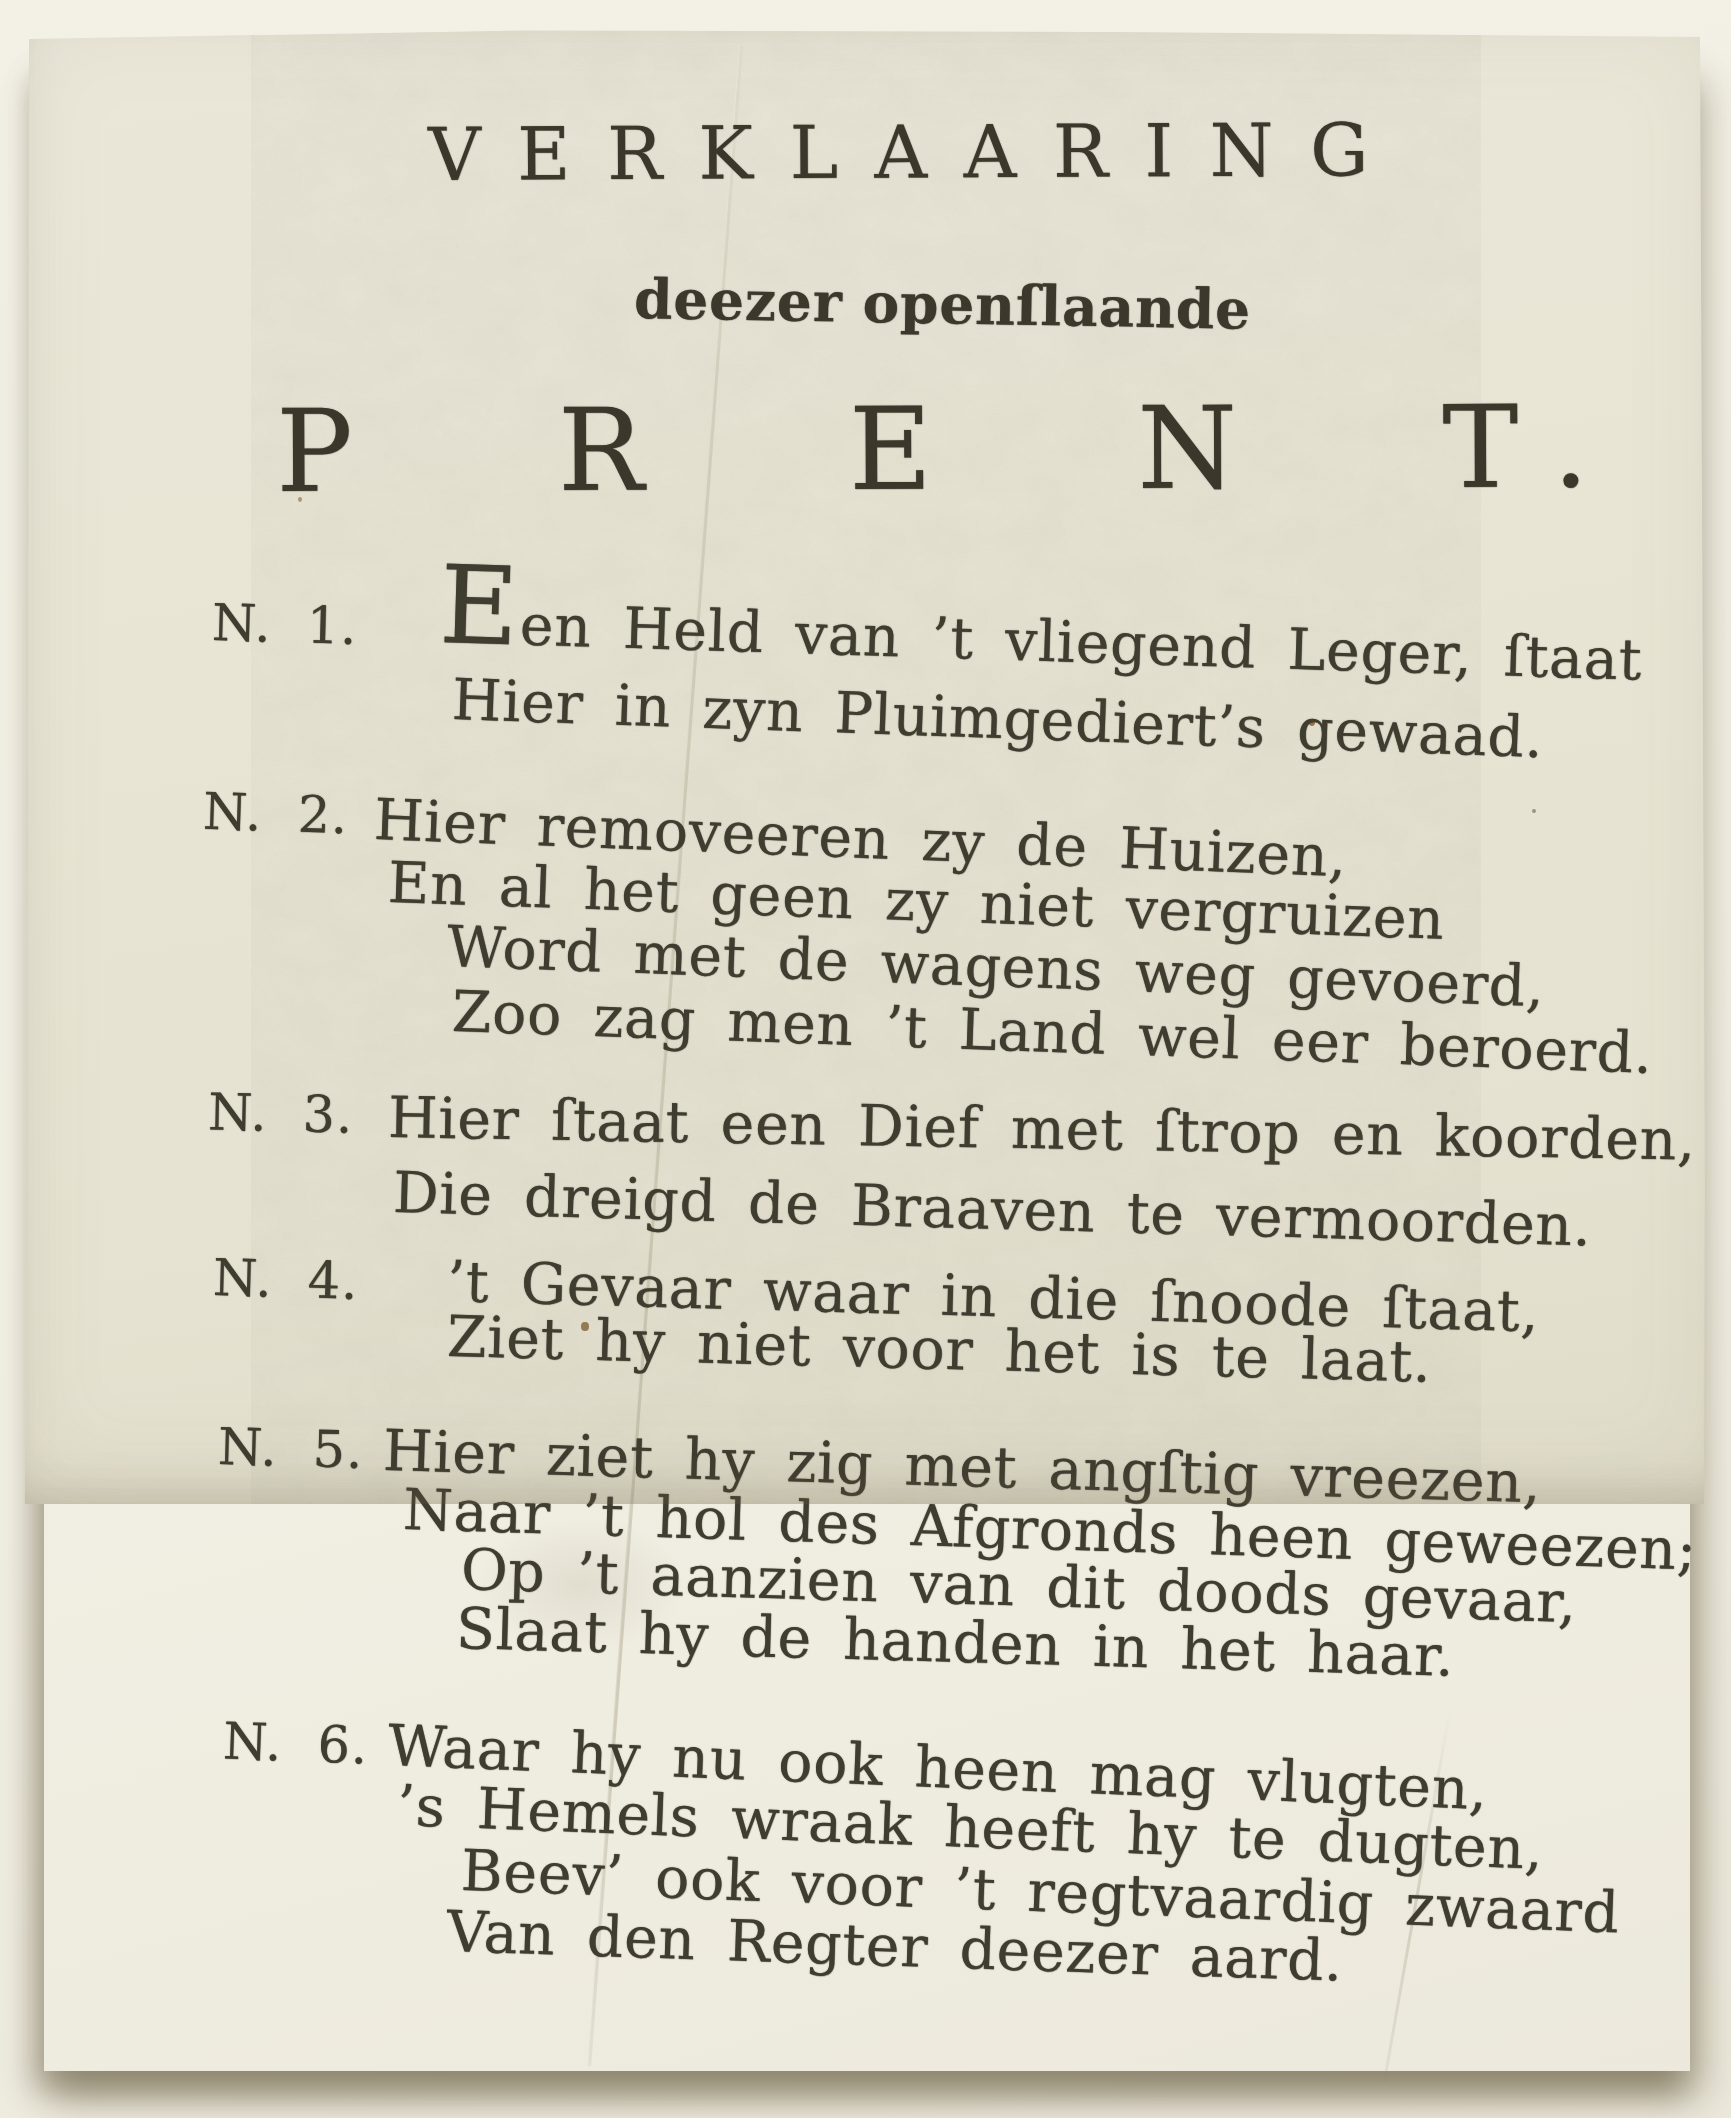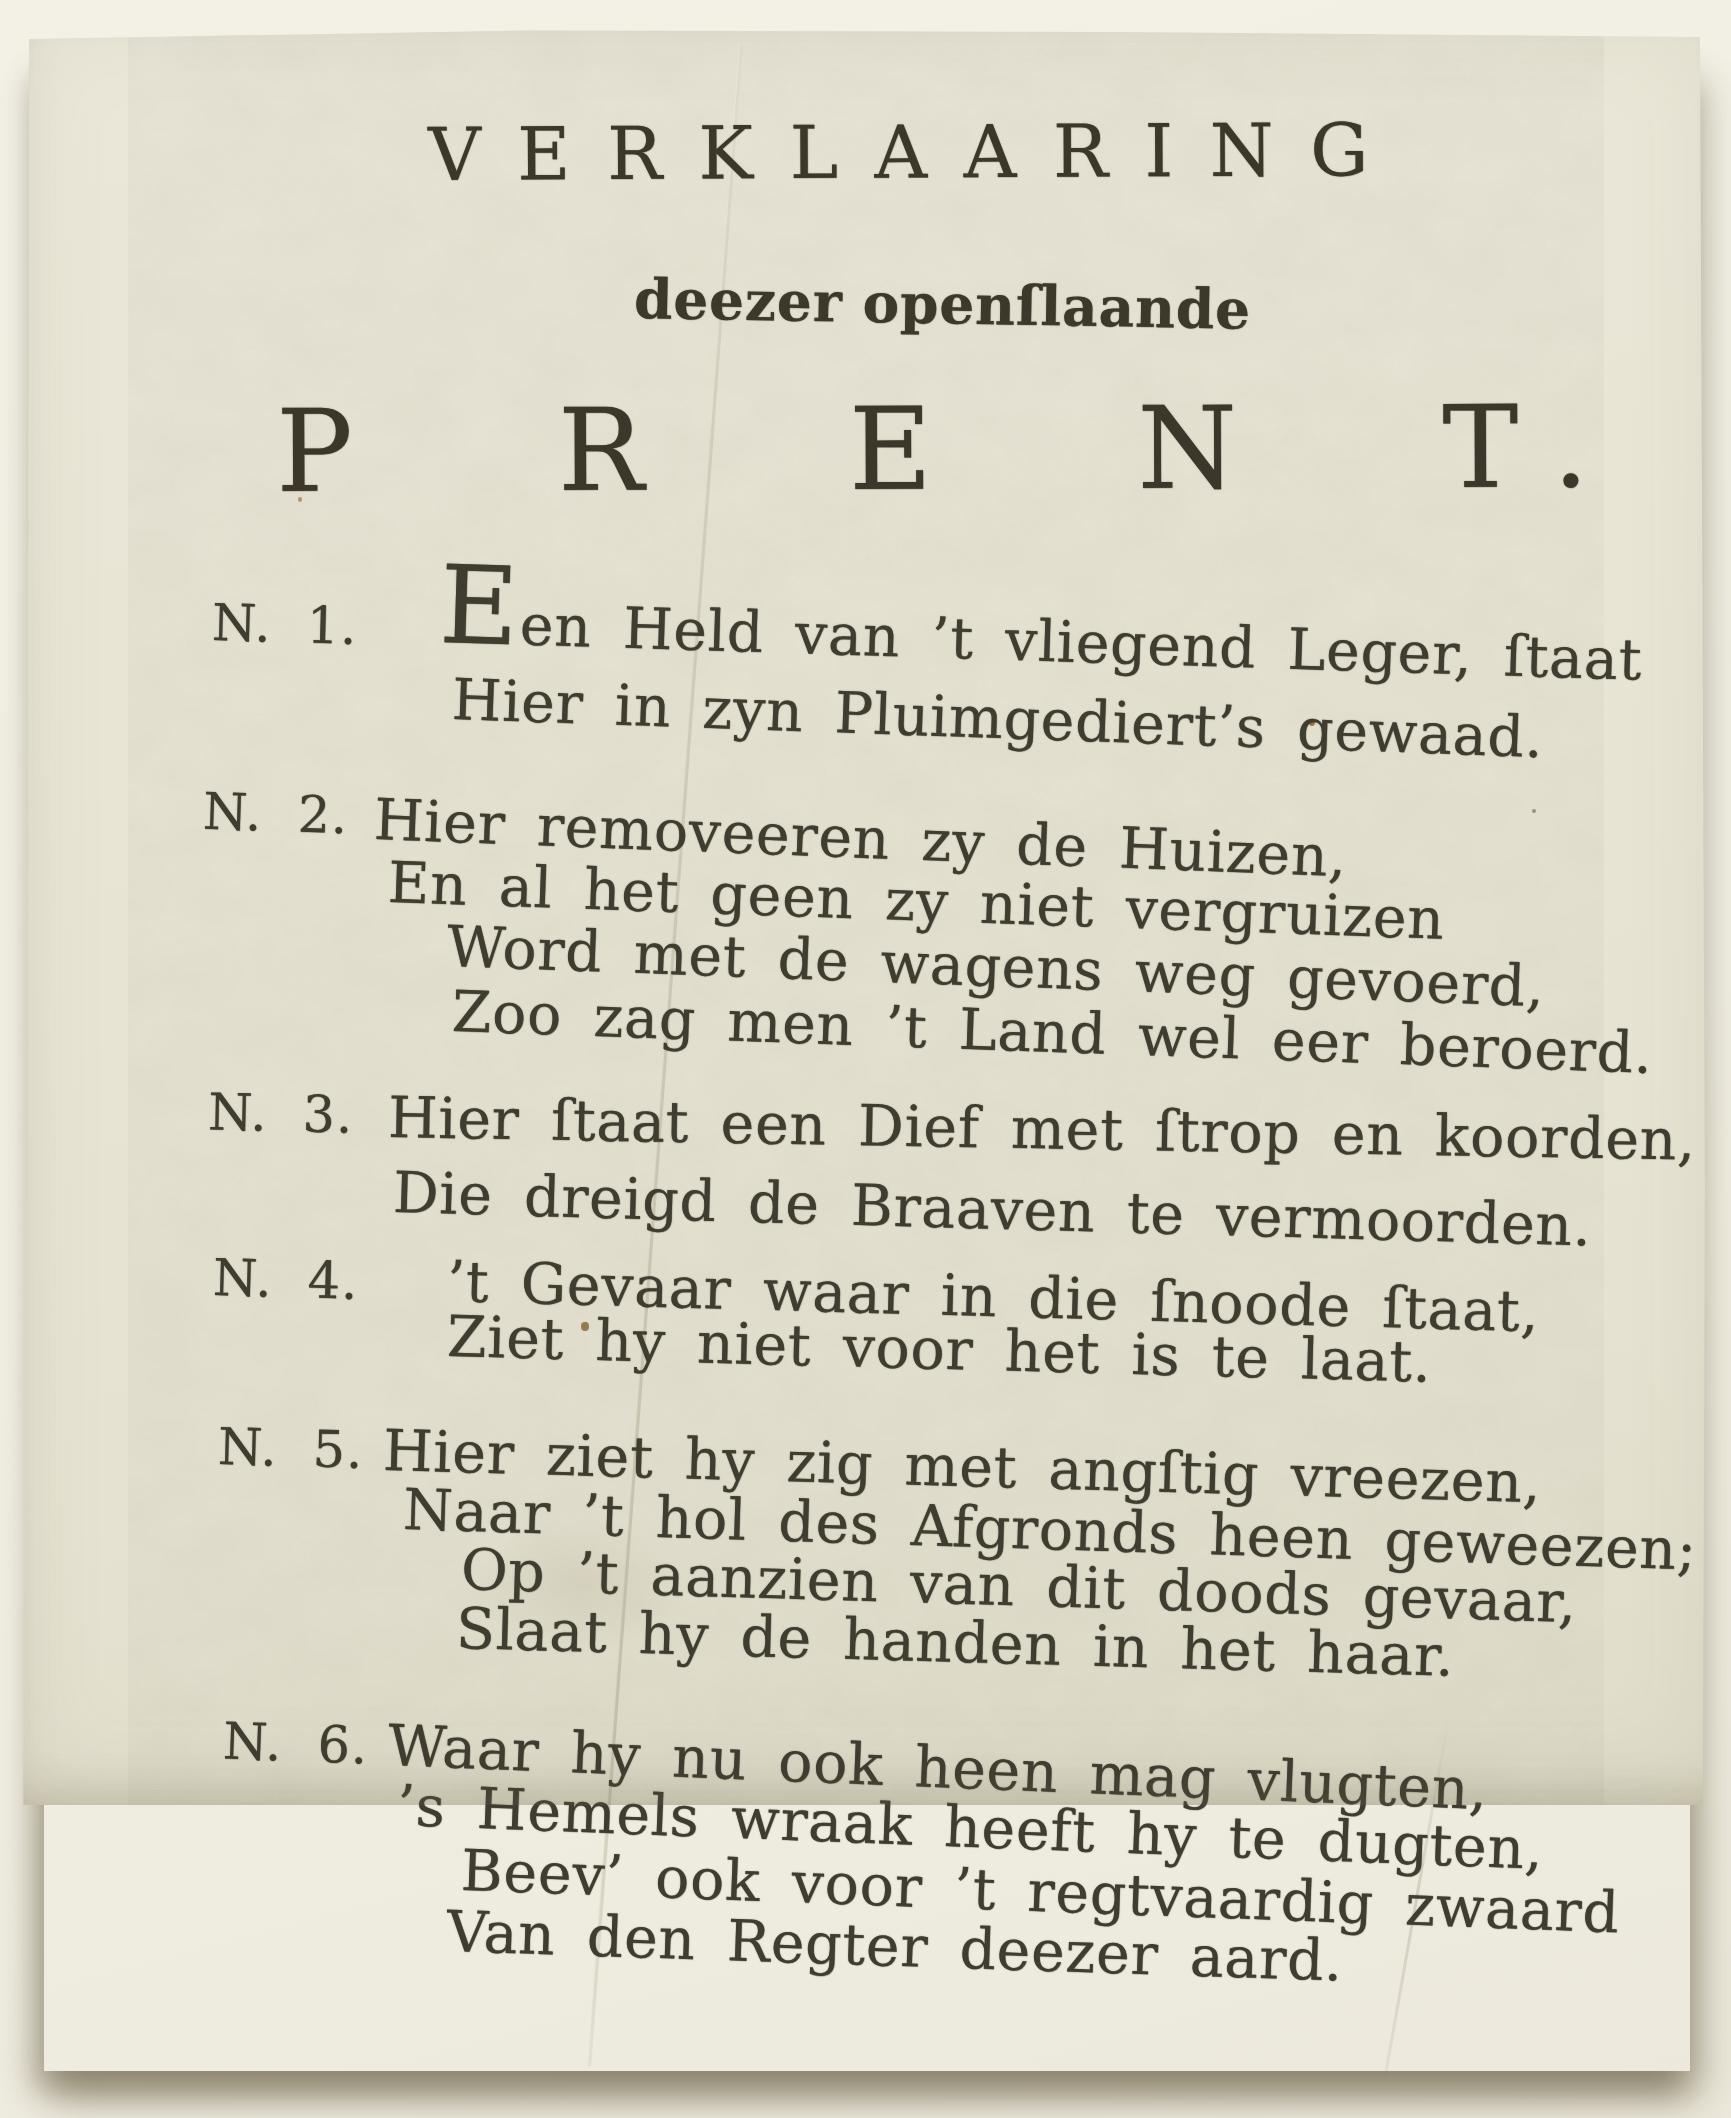--- a/index.html
+++ b/index.html
@@ -21,21 +21,21 @@
     position: absolute;
     left: 44px; top: 61px;
     width: 1646px; height: 2010px;
     box-shadow: 0 24px 32px rgba(108, 98, 70, 0.5),
                 -15.3px 17px 27px rgba(108, 98, 70, 0.26),
                 15.3px 22px 37px rgba(108, 98, 70, 0.30);
   }
   .sheet {
     position: absolute;
     left: 0; top: 0;
-    width: 1732px; height: 1805px;
+    width: 1732px; height: 1504px;
     background: linear-gradient(172deg, #eae7d9 0%, #e8e5d5 38%, #e5e2d1 75%, #dfdcc9 100%);
     clip-path: polygon(29px 39px, 525px 30.5px, 1110px 32px, 1700px 37px,
                        1705px 1187px, 1702px 2088px, 1051px 2078px,
                        525px 2070px, 22px 2060px, 27px 1102px);
   }
   .grain { position: absolute; left: 0; top: 0; width: 100%; height: 100%; pointer-events: none; }
   .inner-shade {
     position: absolute; left: 0; top: 0; right: 0; bottom: 0;
     pointer-events: none;
     box-shadow: inset 0 0 110px rgba(122, 112, 84, 0.13),

